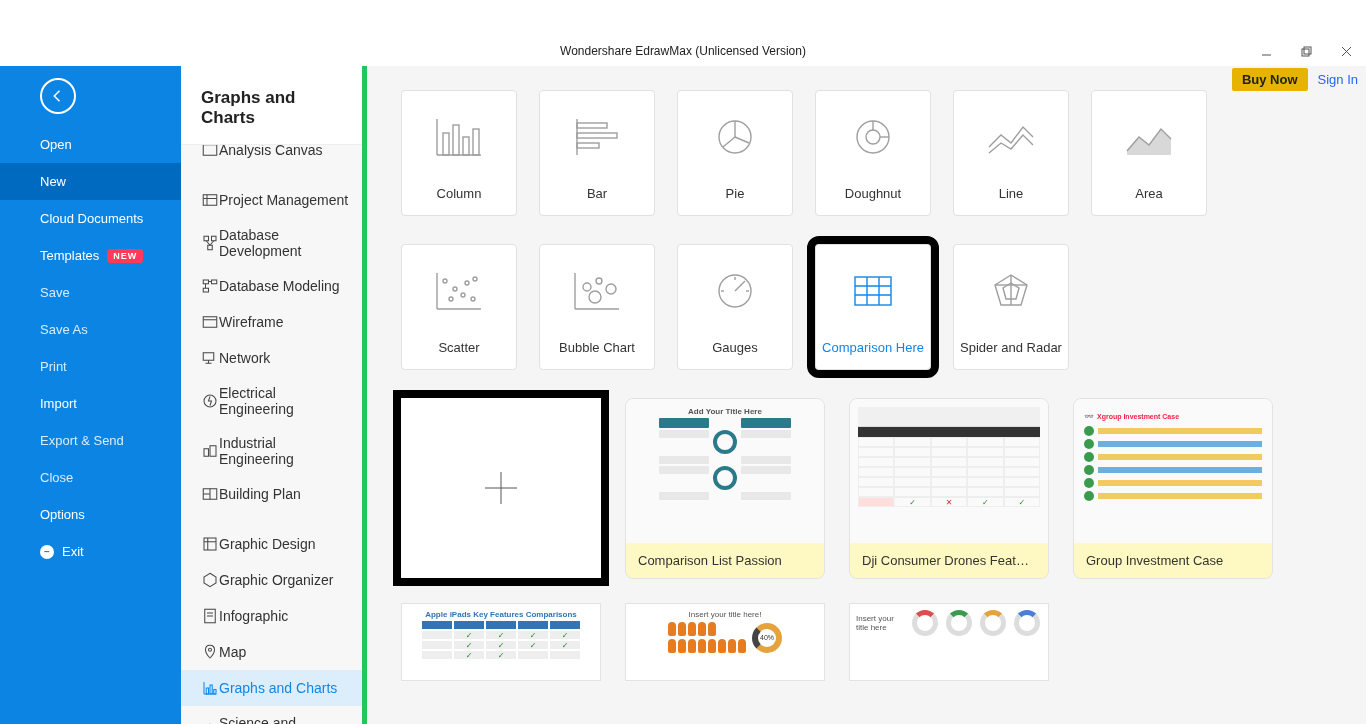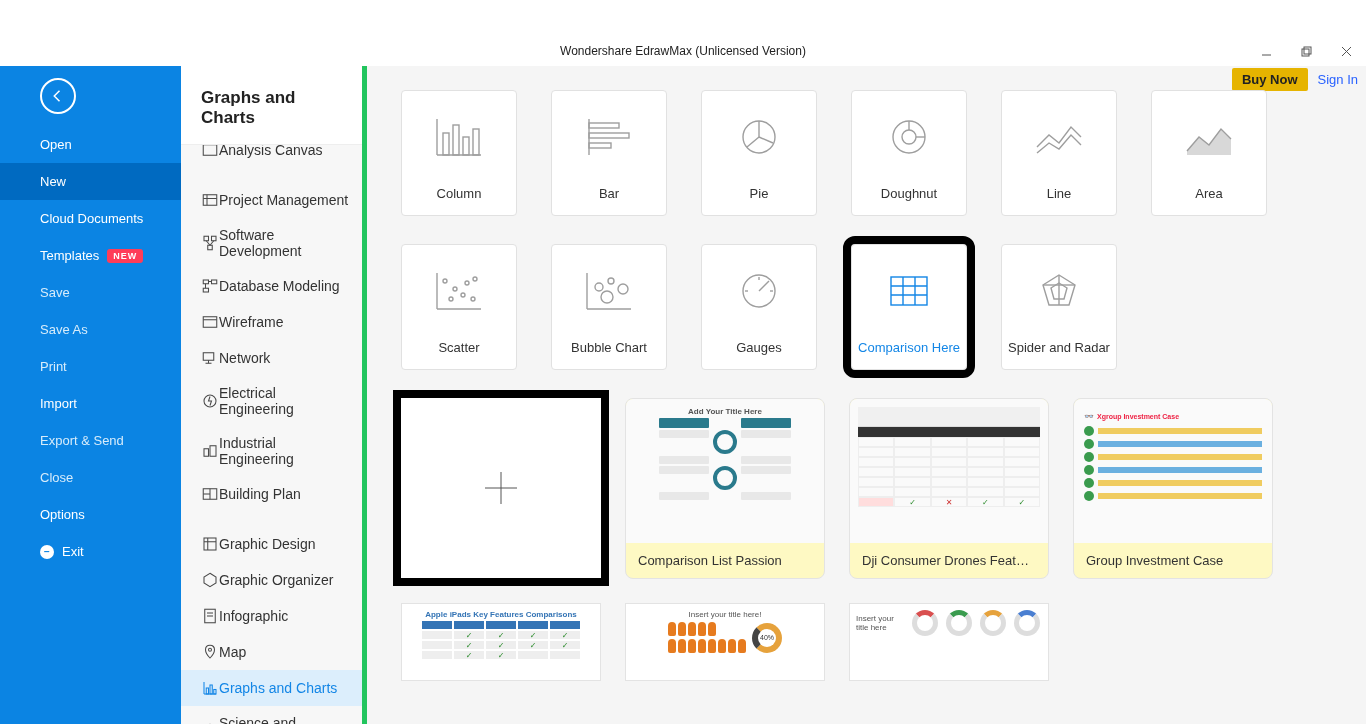--- a/index.html
+++ b/index.html
@@ -39,21 +39,21 @@
   .ci-icon svg { width:18px; height:18px; fill:none; stroke:currentColor; stroke-width:1.4;}
   
   .content { flex:1; display:flex; flex-direction:column; min-width:0; background:#fff;}
   .content-top { height:62px; display:flex; align-items:center; padding-left:50px; background:#fff; }
   .search { width:396px; height:34px; border:1px solid #c8c8c8; background:#fff; display:flex; align-items:center; padding:0 8px 0 10px; }
   .search input { flex:1; border:none; outline:none; font-size:13px; color:#333; background:transparent;}
   .search input::placeholder { color:#888; }
   .search-icon { width:20px; height:20px; color:#222;}
   .search-icon svg{width:20px;height:20px;fill:currentColor;}
   .content-body { flex:1; background:#f5f5f5; overflow:hidden; padding:24px 0 0 34px; }
-  .chart-row { display:flex; gap:34px; margin-bottom:28px; }
+  .chart-row { display:flex; gap:22px; margin-bottom:28px; }
   .chart-tile { width:116px; height:126px; background:#fff; border:1px solid #e1e1e1; border-radius:4px; display:flex; flex-direction:column; align-items:center; justify-content:flex-end; padding-bottom:14px; font-size:13px; color:#333; position:relative;}
   .chart-tile .ct-icon { position:absolute; top:22px; width:56px; height:48px; display:flex; align-items:center; justify-content:center; color:#9e9e9e;}
   .chart-tile .ct-icon svg { width:52px; height:44px; fill:none; stroke:currentColor; stroke-width:1.4;}
   .chart-tile.selected { outline:8px solid #000; }
   .chart-tile.selected .ct-label { color:#1386e6; }
   .chart-tile.selected .ct-icon { color:#1386e6; }
   .templates-row { display:flex; gap:24px; margin-top:4px; }
   .tmpl-card { width:200px; display:flex; flex-direction:column; background:#fef9c3; border:1px solid #e3e3e3; border-radius:8px; overflow:hidden;}
   .tmpl-thumb { height:144px; background:#fafafa; display:flex; align-items:center; justify-content:center; font-size:9px; color:#888; padding:8px; text-align:center; overflow:hidden; position:relative;}
   .tmpl-label { padding:10px 12px; font-size:13px; color:#333; white-space:nowrap; overflow:hidden; text-overflow:ellipsis; }
@@ -178,21 +178,21 @@
         <div class="cat-item">
             <span class="ci-icon">
               <svg viewBox="0 0 24 24">
                 <rect x="4" y="3" width="6" height="6"></rect>
                 <rect x="14" y="3" width="6" height="6"></rect>
                 <rect x="9" y="15" width="6" height="6"></rect>
                 <line x1="7" y1="9" x2="12" y2="15"></line>
                 <line x1="17" y1="9" x2="12" y2="15"></line>
               </svg>
             </span>
-            <span>Software Development</span>
+            <span>Database Development</span>
           </div>
         <div class="cat-item">
             <span class="ci-icon">
               <svg viewBox="0 0 24 24">
                 <rect x="3" y="4" width="7" height="5"></rect>
                 <rect x="14" y="4" width="7" height="5"></rect>
                 <rect x="3" y="15" width="7" height="5"></rect>
                 <line x1="10" y1="6" x2="14" y2="6"></line>
                 <line x1="6" y1="9" x2="6" y2="15"></line>
               </svg>

